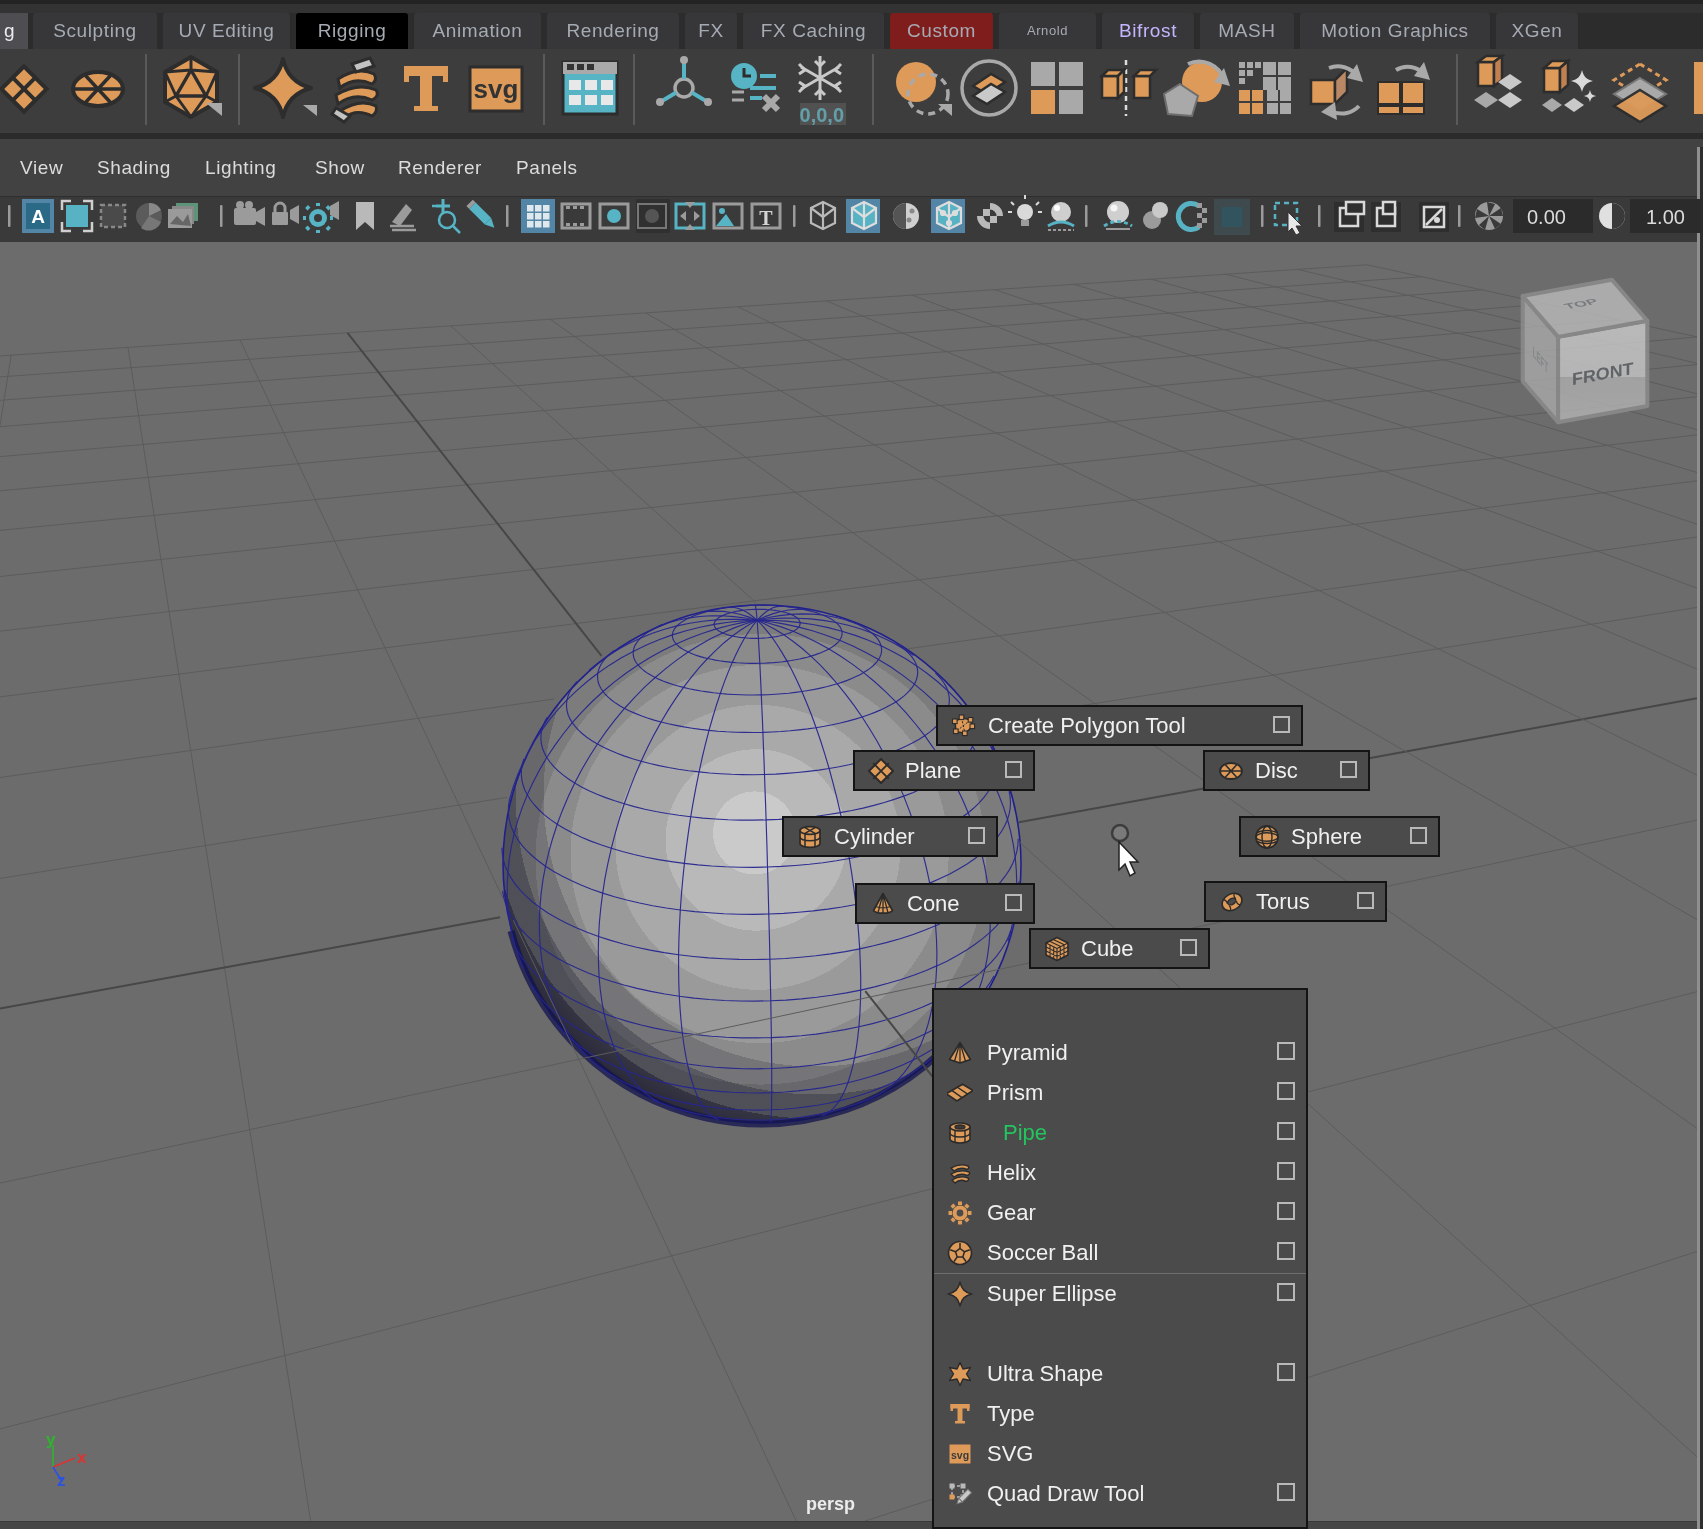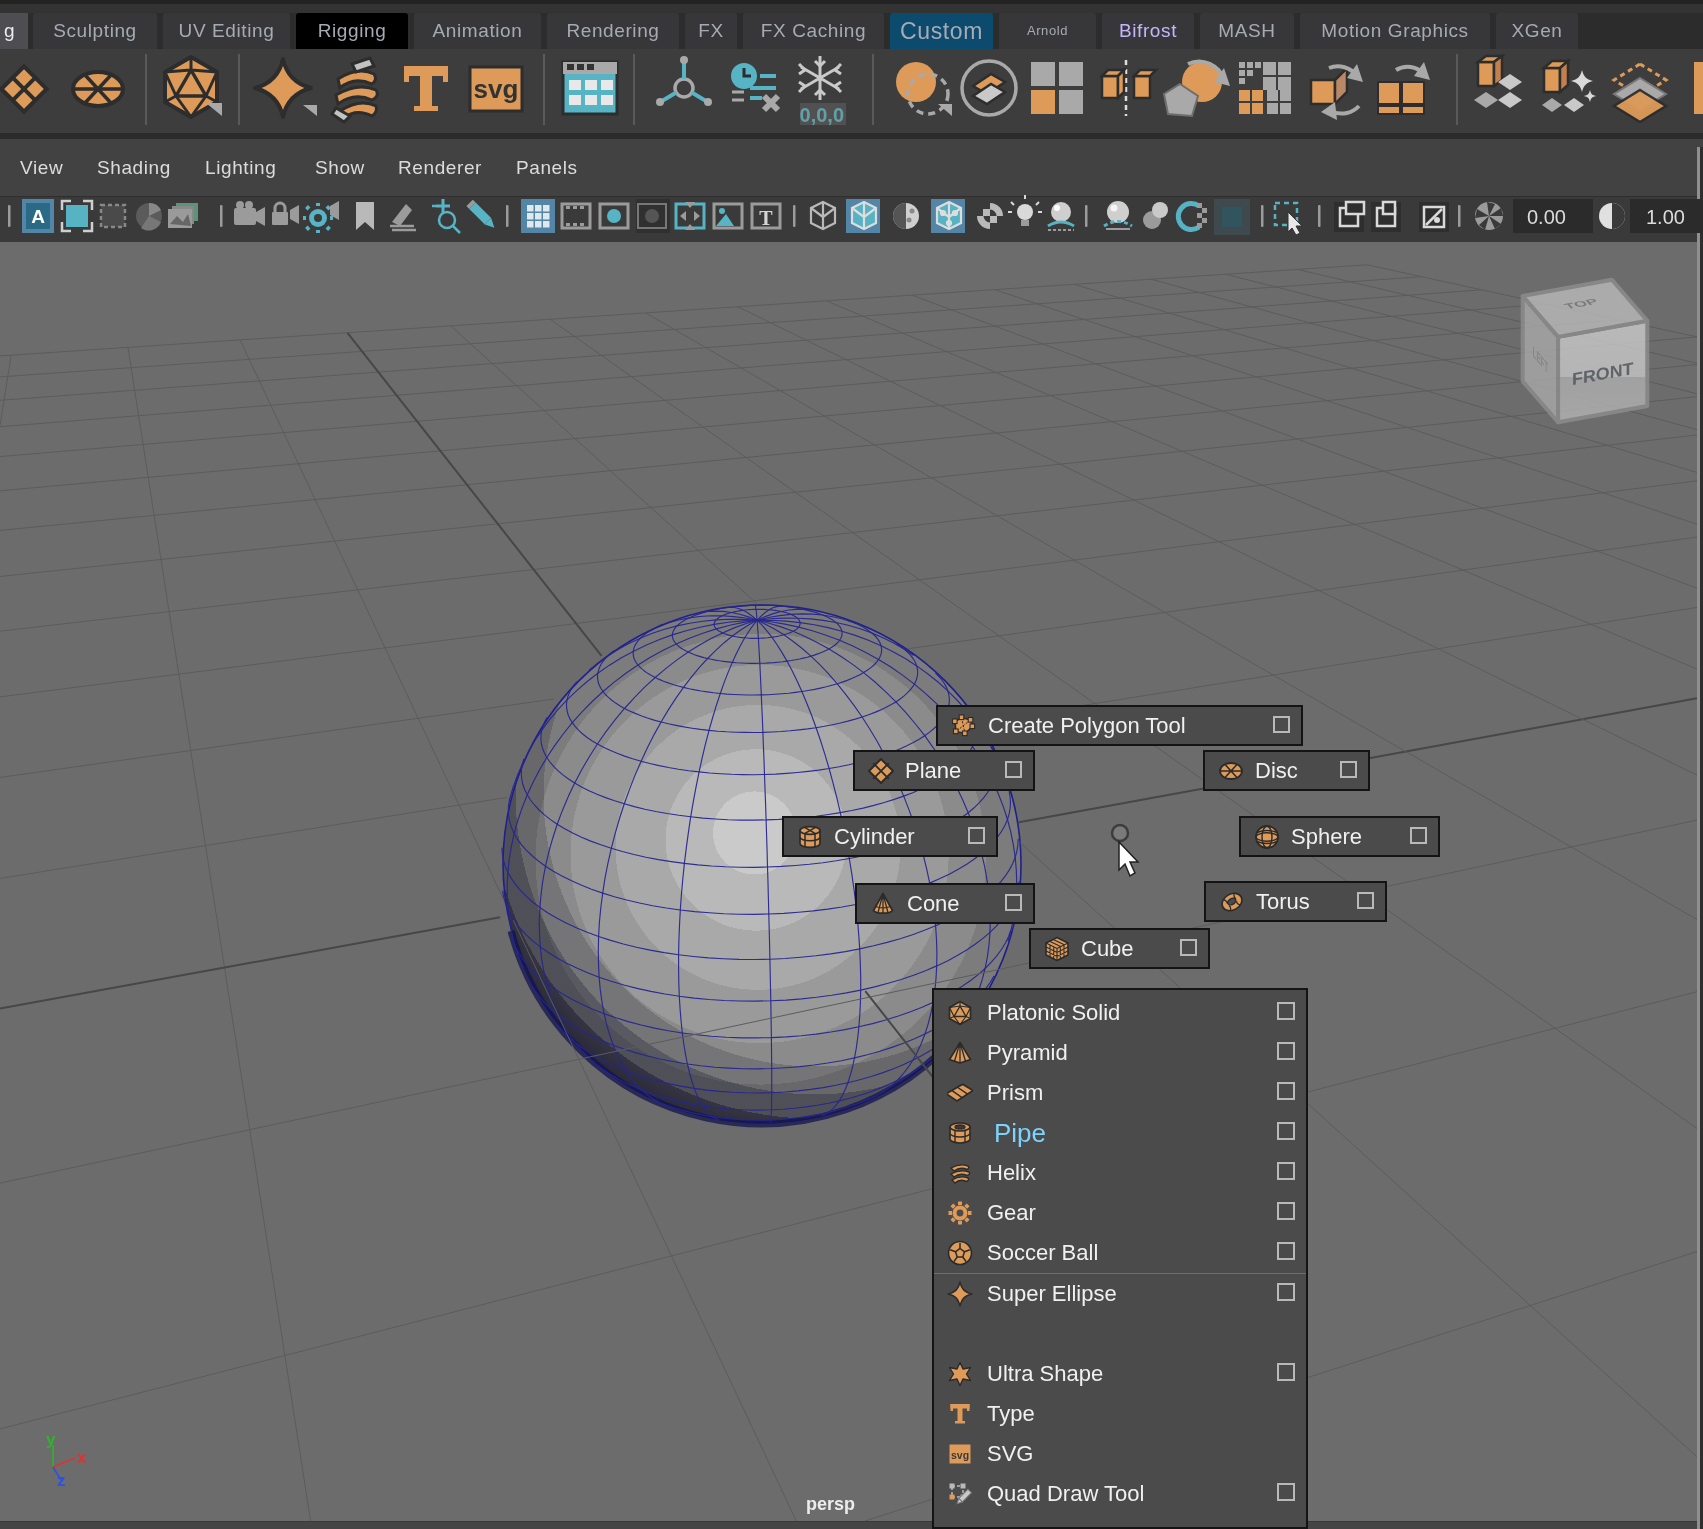--- a/index.html
+++ b/index.html
@@ -10,21 +10,21 @@
   <div style="position:absolute;left:0;top:4px;width:100%;height:9px;background:#333"></div>
   <div style="position:absolute;left:0;top:13px;width:100%;height:36px;background:#2c2c2c"></div>
   <div style="position:absolute;left:0;top:13px;width:28px;height:36px;background:#4e4e52;color:#ececec;font-size:19px;line-height:36px;padding-left:4px">g</div>
 <div style="position:absolute;left:33px;top:13px;width:124px;height:36px;background:#37373a;color:#a6abb3;font-size:19px;letter-spacing:0.6px;line-height:36px;text-align:center;border-radius:3px 3px 0 0">Sculpting</div>
 <div style="position:absolute;left:163px;top:13px;width:127px;height:36px;background:#37373a;color:#a6abb3;font-size:19px;letter-spacing:0.6px;line-height:36px;text-align:center;border-radius:3px 3px 0 0">UV Editing</div>
 <div style="position:absolute;left:296px;top:13px;width:112px;height:36px;background:#000000;color:#a6abb3;font-size:19px;letter-spacing:0.6px;line-height:36px;text-align:center;border-radius:3px 3px 0 0">Rigging</div>
 <div style="position:absolute;left:414px;top:13px;width:127px;height:36px;background:#37373a;color:#a6abb3;font-size:19px;letter-spacing:0.6px;line-height:36px;text-align:center;border-radius:3px 3px 0 0">Animation</div>
 <div style="position:absolute;left:547px;top:13px;width:132px;height:36px;background:#37373a;color:#a6abb3;font-size:19px;letter-spacing:0.6px;line-height:36px;text-align:center;border-radius:3px 3px 0 0">Rendering</div>
 <div style="position:absolute;left:685px;top:13px;width:52px;height:36px;background:#37373a;color:#a6abb3;font-size:19px;letter-spacing:0.6px;line-height:36px;text-align:center;border-radius:3px 3px 0 0">FX</div>
 <div style="position:absolute;left:743px;top:13px;width:141px;height:36px;background:#37373a;color:#a6abb3;font-size:19px;letter-spacing:0.6px;line-height:36px;text-align:center;border-radius:3px 3px 0 0">FX Caching</div>
-<div style="position:absolute;left:890px;top:13px;width:103px;height:36px;background:#0c4a6e;color:#a6abb3;font-size:23px;letter-spacing:0.6px;line-height:36px;text-align:center;border-radius:3px 3px 0 0">Custom</div>
+<div style="position:absolute;left:890px;top:13px;width:103px;height:36px;background:#7f1d1d;color:#a6abb3;font-size:19px;letter-spacing:0.6px;line-height:36px;text-align:center;border-radius:3px 3px 0 0">Custom</div>
 <div style="position:absolute;left:999px;top:13px;width:97px;height:36px;background:#37373a;color:#a6abb3;font-size:13px;letter-spacing:0.6px;line-height:36px;text-align:center;border-radius:3px 3px 0 0">Arnold</div>
 <div style="position:absolute;left:1102px;top:13px;width:92px;height:36px;background:#37373a;color:#c4b5fd;font-size:19px;letter-spacing:0.6px;line-height:36px;text-align:center;border-radius:3px 3px 0 0">Bifrost</div>
 <div style="position:absolute;left:1200px;top:13px;width:94px;height:36px;background:#37373a;color:#a6abb3;font-size:19px;letter-spacing:0.6px;line-height:36px;text-align:center;border-radius:3px 3px 0 0">MASH</div>
 <div style="position:absolute;left:1300px;top:13px;width:190px;height:36px;background:#37373a;color:#a6abb3;font-size:19px;letter-spacing:0.6px;line-height:36px;text-align:center;border-radius:3px 3px 0 0">Motion Graphics</div>
 <div style="position:absolute;left:1496px;top:13px;width:82px;height:36px;background:#37373a;color:#a6abb3;font-size:19px;letter-spacing:0.6px;line-height:36px;text-align:center;border-radius:3px 3px 0 0">XGen</div>
   <div style="position:absolute;left:0;top:49px;width:100%;height:84px;background:#3d3d3d"></div>
   <div style="position:absolute;left:0;top:133px;width:100%;height:6px;background:#2b2b2b"></div>
   <div style="position:absolute;left:0;top:139px;width:100%;height:57px;background:#424242">
       <div style="position:absolute;left:20px;top:0;height:100%;line-height:57px;font-size:19px;letter-spacing:0.6px;color:#dcdcdc">View</div>
       <div style="position:absolute;left:97px;top:0;height:100%;line-height:57px;font-size:19px;letter-spacing:0.6px;color:#dcdcdc">Shading</div>
@@ -634,29 +634,20 @@
 <svg width="26" height="26" viewBox="0 0 26 26" style="position:absolute;left:13px;top:6px">
       <g stroke="#2b2b2b" stroke-width="1.6" fill="#dd9a58" stroke-linejoin="round">
         <polygon points="13,1.5 24,7 24,19 13,24.5 2,19 2,7"></polygon>
       </g>
 <path d="M2 7 L13 12.5 L24 7 M13 12.5 V24.5 M5.6 5.2 L16.6 10.6 M9.3 3.4 L20.3 8.8 M2 11 L13 16.5 L24 11 M2 15 L13 20.5 L24 15 M6 9 V21 M9.7 10.8 V22.8 M16.3 10.8 V22.8 M20 9 V21" stroke="#2b2b2b" stroke-width="1.1" fill="none"></path>
     </svg>
 <div style="position:absolute;left:50px;top:0;height:37px;line-height:37px;font-size:22px;color:#f0f0f0;white-space:nowrap">Cube</div>
 <div style="position:absolute;right:11px;top:9px;width:17px;height:17px;border:2px solid #b9b9b9"></div>
   </div>
 <div style="position:absolute;left:932px;top:988px;width:376px;height:541px;background:#4b4b4b;border:2px solid #141414;box-sizing:border-box;overflow:hidden">
-<div style="position:absolute;left:0;top:3px;width:100%;height:40px">
-<svg width="26" height="26" viewBox="0 0 26 26" style="position:absolute;left:13px;top:7px">
-        <polygon points="13,1.5 23.5,7.5 23.5,18.5 13,24.5 2.5,18.5 2.5,7.5" fill="#dd9a58" stroke="#2b2b2b" stroke-width="1.7" stroke-linejoin="round"></polygon>
-<polygon points="13,6 19,16.5 7,16.5" fill="none" stroke="#2b2b2b" stroke-width="1.4" stroke-linejoin="round"></polygon>
-<path d="M13 1.5 V6 M23.5 7.5 L19 16.5 M2.5 7.5 L7 16.5 M13 6 L2.5 7.5 M13 6 L23.5 7.5 M19 16.5 L13 24.5 M7 16.5 L13 24.5 M19 16.5 L23.5 18.5 M7 16.5 L2.5 18.5" stroke="#2b2b2b" stroke-width="1.2" fill="none"></path>
-      </svg>
-<div style="position:absolute;left:53px;top:0;height:40px;line-height:40px;font-size:22px;color:#f0f0f0;white-space:nowrap">Platonic Solid</div>
-<div style="position:absolute;right:11px;top:9px;width:18px;height:18px;border:2px solid #b9b9b9"></div>
-</div>
     <div style="position:absolute;left:0;top:43px;width:100%;height:40px">
 <svg width="26" height="26" viewBox="0 0 26 26" style="position:absolute;left:13px;top:7px">
         <polygon points="13,2.5 23.5,19.5 13,23 2.5,19.5" fill="#dd9a58" stroke="#2b2b2b" stroke-width="1.6" stroke-linejoin="round"></polygon>
         <path d="M13 2.5 V23 M13 2.5 L7.5 21.2 M13 2.5 L18.5 21.2" stroke="#2b2b2b" stroke-width="1.3" fill="none"></path>
       </svg>
 <div style="position:absolute;left:53px;top:0;height:40px;line-height:40px;font-size:22px;color:#f0f0f0;white-space:nowrap">Pyramid</div>
 <div style="position:absolute;right:11px;top:9px;width:18px;height:18px;border:2px solid #b9b9b9"></div>
 </div>
     <div style="position:absolute;left:0;top:83px;width:100%;height:40px">
 <svg width="26" height="26" viewBox="0 0 26 26" style="position:absolute;left:13px;top:7px">
@@ -670,21 +661,21 @@
 </div>
     <div style="position:absolute;left:0;top:123px;width:100%;height:40px">
 <svg width="26" height="26" viewBox="0 0 26 26" style="position:absolute;left:13px;top:7px">
         <g fill="#dd9a58" stroke="#2b2b2b" stroke-width="1.6">
           <path d="M3 7 V19 A10 4 0 0 0 23 19 V7 Z"></path>
           <ellipse cx="13" cy="7" rx="10" ry="4"></ellipse>
         </g>
         <ellipse cx="13" cy="7" rx="5" ry="2" fill="#3a3a3a" stroke="#2b2b2b" stroke-width="1.3"></ellipse>
 <path d="M3 13 A10 4 0 0 0 23 13 M8 10.4 V22.7 M18 10.4 V22.7" stroke="#2b2b2b" stroke-width="1.4" fill="none"></path>
       </svg>
-<div style="position:absolute;left:60px;top:0;height:40px;line-height:40px;font-size:26px;color:#7dd3fc;white-space:nowrap">Pipe</div>
+<div style="position:absolute;left:69px;top:0;height:40px;line-height:40px;font-size:22px;color:#22c55e;white-space:nowrap">Pipe</div>
 <div style="position:absolute;right:11px;top:9px;width:18px;height:18px;border:2px solid #b9b9b9"></div>
 </div>
     <div style="position:absolute;left:0;top:163px;width:100%;height:40px">
 <svg width="26" height="26" viewBox="0 0 26 26" style="position:absolute;left:13px;top:7px">
         <g fill="#dd9a58" stroke="#2b2b2b" stroke-width="1.4">
           <path d="M4 8 Q13 3 21 6 Q23 8 20 9.5 Q13 6.5 7 11 Z"></path>
           <path d="M4 14 Q13 9 22 12 Q24 14 20 15.5 Q13 12.5 7 17 Z"></path>
           <path d="M5 20 Q13 15 21 18 Q23 20 19 21.5 Q13 18.5 8 23 Z"></path>
         </g>
       </svg>

